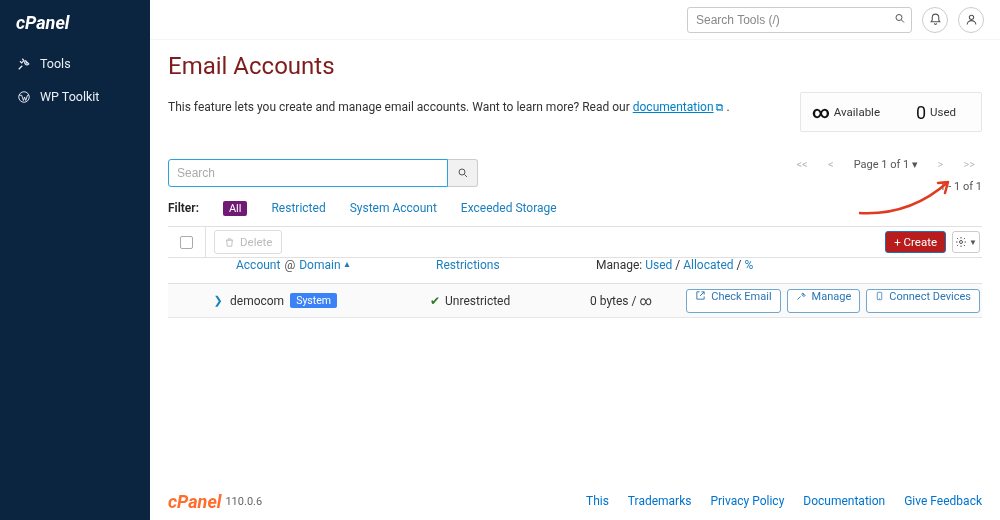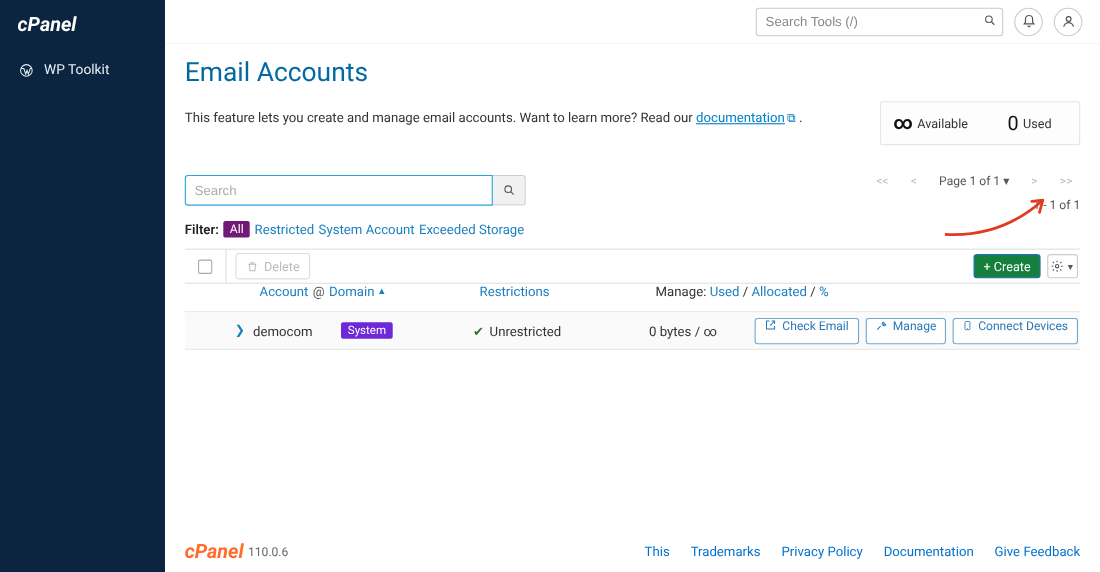--- a/index.html
+++ b/index.html
@@ -15,21 +15,21 @@
 
 .main { position: absolute; left: 150px; top: 0; right: 0; bottom: 0; display: flex; flex-direction: column; }
 .topbar { height: 40px; display: flex; align-items: center; justify-content: flex-end; padding: 0 16px; gap: 10px; border-bottom: 1px solid rgba(0,0,0,0.04); }
 .search-tools { position: relative; width: 225px; }
 .search-tools input { width: 100%; height: 26px; border: 1px solid #ccc; border-radius: 3px; padding: 0 8px; font-size: 12px; background: #fff; color:#555; }
 .search-tools input::placeholder { color: #888; }
 .search-tools .mag { position: absolute; right: 6px; top: 50%; transform: translateY(-50%); color: #555; }
 .circ-btn { width: 26px; height: 26px; border: 1px solid #ccc; border-radius: 50%; display: inline-flex; align-items: center; justify-content: center; color: #444; cursor: pointer; background: #fff; }
 
 .content { flex: 1; padding: 8px 18px 0 18px; position: relative; }
-h1.page-title { font-size: 24px; font-weight: 400; color: #0369a1; margin-top: 4px; }
+h1.page-title { font-size: 24px; font-weight: 400; color: #7f1d1d; margin-top: 4px; }
 .subtitle { font-size: 11.5px; color: #777; margin-top: 2px; }
 .intro { margin-top: 20px; font-size: 12px; color: #333; }
 .intro a.link { color: #0080c8; text-decoration: underline; }
 .extlink-icon { color: #0080c8; font-size: 11px; display: inline-block; margin-left: 2px; }
 
 .stats-box { position: absolute; right: 18px; top: 52px; width: 182px; height: 40px; border: 1px solid #e6e6e6; background: #fdfdfd; border-radius: 2px; display: flex; }
 .stat { flex: 1; display: flex; align-items: center; justify-content: center; font-size: 11.5px; color: #333; gap: 4px; }
 .stat .big { font-size: 18px; font-weight: 400; color: #111; }
 .stat .inf { font-size: 17px; font-weight: 700; }
 
@@ -37,49 +37,49 @@
 .filter-search { position: relative; width: 280px; }
 .filter-search input { width: 100%; height: 28px; border: 1.5px solid #29a3dd; border-radius: 3px 0 0 3px; padding: 0 8px; font-size: 12px; color: #777; }
 .filter-search input::placeholder { color: #aaa; }
 .filter-search-btn { width: 30px; height: 28px; border: 1px solid #ccc; border-left: none; border-radius: 0 3px 3px 0; background: #f1f1f1; display: inline-flex; align-items: center; justify-content: center; cursor: pointer; }
 
 .pager-block { margin-left: auto; display: flex; flex-direction: column; align-items: flex-end; }
 .pager { display: flex; gap: 4px; }
 .pager .pbtn { min-width: 24px; height: 24px; padding: 0 7px; border-radius: 3px; display: inline-flex; align-items: center; justify-content: center; font-size: 11px; color: #bbb; background: #fff; }
 .range-label { font-size: 11px; color: #555; margin-top: 4px; }
 
-.filter-row { margin-top: 8px; display: flex; align-items: center; gap: 4px; font-size: 12px; }
+.filter-row { margin-top: 8px; display: flex; align-items: flex-start; gap: 24px; font-size: 12px; }
 .filter-row .filter-label { font-weight: 600; color: #222; }
 .filter-link { color: #1a7fbf; cursor: pointer; }
 .filter-pill { background: #701a75; color: #fff; padding: 1px 6px; border-radius: 2px; font-size: 11px; }
 
 .action-bar { margin-top: 10px; height: 32px; display: flex; align-items: center; border-top: 1px solid #e0e0e0; border-bottom: 1px solid #e0e0e0; padding: 0 0; position: relative; }
 .action-bar .chk-cell { width: 38px; height: 32px; display: flex; align-items: center; justify-content: center; border-right: 1px solid #e0e0e0; }
 .chk { width: 13px; height: 13px; border: 1px solid #aaa; border-radius: 2px; background: #fff; display: inline-block; }
 .btn { display: inline-flex; align-items: center; gap: 5px; height: 24px; padding: 0 9px; border: 1px solid #ccc; border-radius: 3px; background: #fff; color: #555; font-size: 11.5px; cursor: pointer; }
 .btn.disabled { color: #bbb; border-color: #ddd; cursor: default; }
 .action-bar .delete-btn { margin-left: 8px; }
 .action-bar .right-btns { margin-left: auto; display: flex; align-items: center; gap: 6px; padding-right: 2px; }
-.btn-create { background: #15803d; border-color: #2070b8; color: #fff; font-size: 11.5px; height: 22px; padding: 0 8px; }
+.btn-create { background: #b91c1c; border-color: #2070b8; color: #fff; font-size: 11.5px; height: 22px; padding: 0 8px; }
 .gear-btn { width: 28px; height: 22px; border: 1px solid #ccc; border-radius: 3px; background: #fff; display: inline-flex; align-items: center; justify-content: center; color: #555; cursor: pointer; gap: 2px; }
 
 .table-header { display: flex; align-items: flex-start; border-bottom: 1px solid #e0e0e0; height: 26px; font-size: 12px; }
 .table-header .chk-cell { width: 38px; }
 .th { color: #1a7fbf; padding: 0 6px; }
 .th.account { margin-left: 24px; width: 200px; display: flex; gap: 4px; }
 .th.account .atd { color: #555; }
 .th.restrictions { width: 160px; }
 .th.storage { color: #333; }
 .th.storage .link { color: #1a7fbf; }
 
 .row { display: flex; align-items: center; height: 34px; border-bottom: 1px solid #e6e6e6; background: #fafafa; font-size: 12px; }
 .row .chk-cell { width: 38px; height: 34px; display: flex; align-items: center; justify-content: center; }
 .row .expand { width: 24px; color: #1a7fbf; text-align: center; font-size: 11px; }
 .row .acct-cell { width: 200px; display: flex; align-items: center; gap: 6px; }
-.system-badge { background: #6d28d9; color: #fff; padding: 1px 6px; border-radius: 2px; font-size: 10.5px; margin-left: 20px; }
+.system-badge { background: #3b82f6; color: #fff; padding: 1px 6px; border-radius: 2px; font-size: 10.5px; }
 .row .rest-cell { width: 160px; display: flex; align-items: center; gap: 5px; color: #333; }
 .row .check-icon { color: #2a7a2a; }
 .row .storage-cell { flex: 1; color: #333; }
 .row .row-actions { margin-left: auto; display: flex; gap: 6px; padding-right: 2px; }
 .obtn { height: 24px; padding: 0 8px; border: 1px solid #6fa7cf; border-radius: 3px; background: #fff; color: #2a76b4; font-size: 11px; display: inline-flex; align-items: flex-start; gap: 5px; cursor: pointer; }
 .obtn svg { display: block; }
 
 
 .red-arrow { position: absolute; top: 128px; right: 41px; width: 101px; height: 50px; pointer-events: none; z-index: 10; }
 
@@ -89,20 +89,30 @@
 .footer .ver { color: #666; font-size: 11px; margin-left: 4px; }
 .footer a.flink { color: #0072cf; margin-left: 16px; cursor: pointer; }
 .footer .flinks { margin-left: auto; }
 </style>
 </head>
 <body>
 
 <aside class="sidebar">
   <div class="logo">
     <span class="cp">cPanel</span>
+  </div>
+  <div class="sidebar-item">
+    <span class="icon-slot">
+      <svg width="14" height="14" viewBox="0 0 24 24" fill="none" stroke="#e8eef5" stroke-width="2">
+          <path d="M3 21l6-6"></path>
+          <path d="M14.7 6.3a4 4 0 105.6 5.6l-2.1-2.1-2.1.7.7-2.1-2.1-2.1z"></path>
+          <path d="M9 3l3 3-4 4-3-3"></path>
+        </svg>
+    </span>
+    <span>Tools</span>
   </div>
   <div class="sidebar-item">
     <span class="icon-slot">
       <svg width="14" height="14" viewBox="0 0 24 24" fill="none" stroke="#e8eef5" stroke-width="1.6">
           <circle cx="12" cy="12" r="9"></circle>
           <path d="M4 9h4l3 9 2-6 2 6 3-9h2"></path>
         </svg>
     </span>
     <span>WP Toolkit</span>
   </div>

